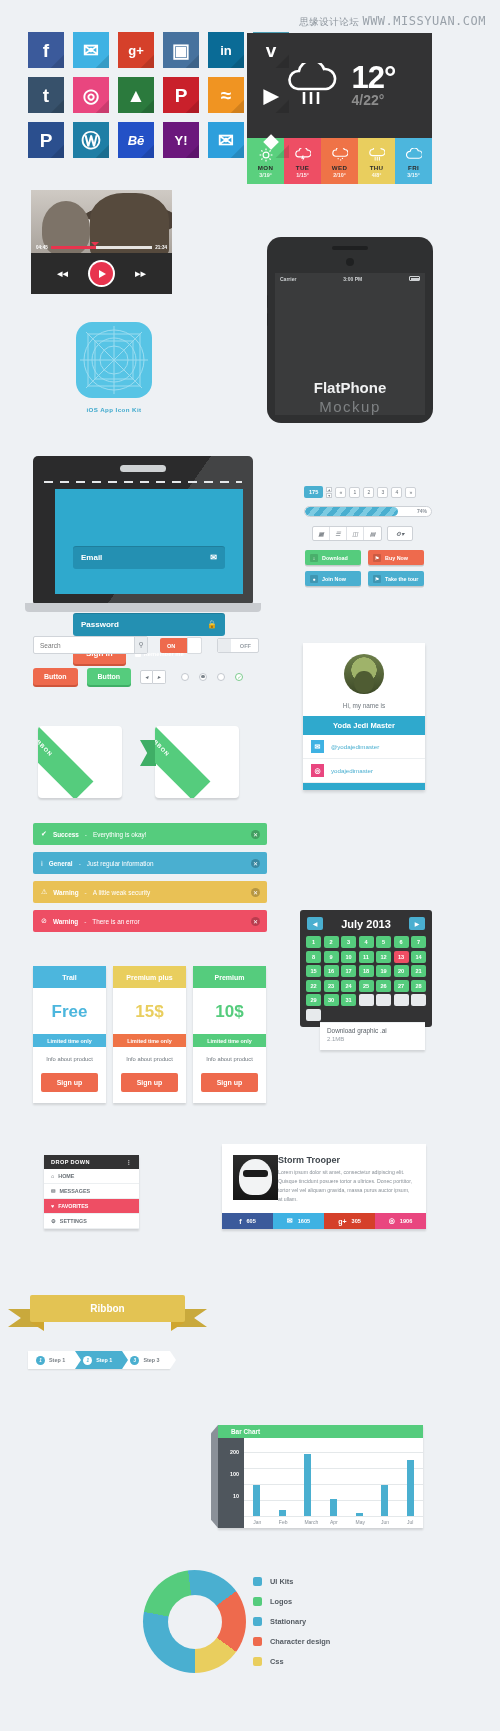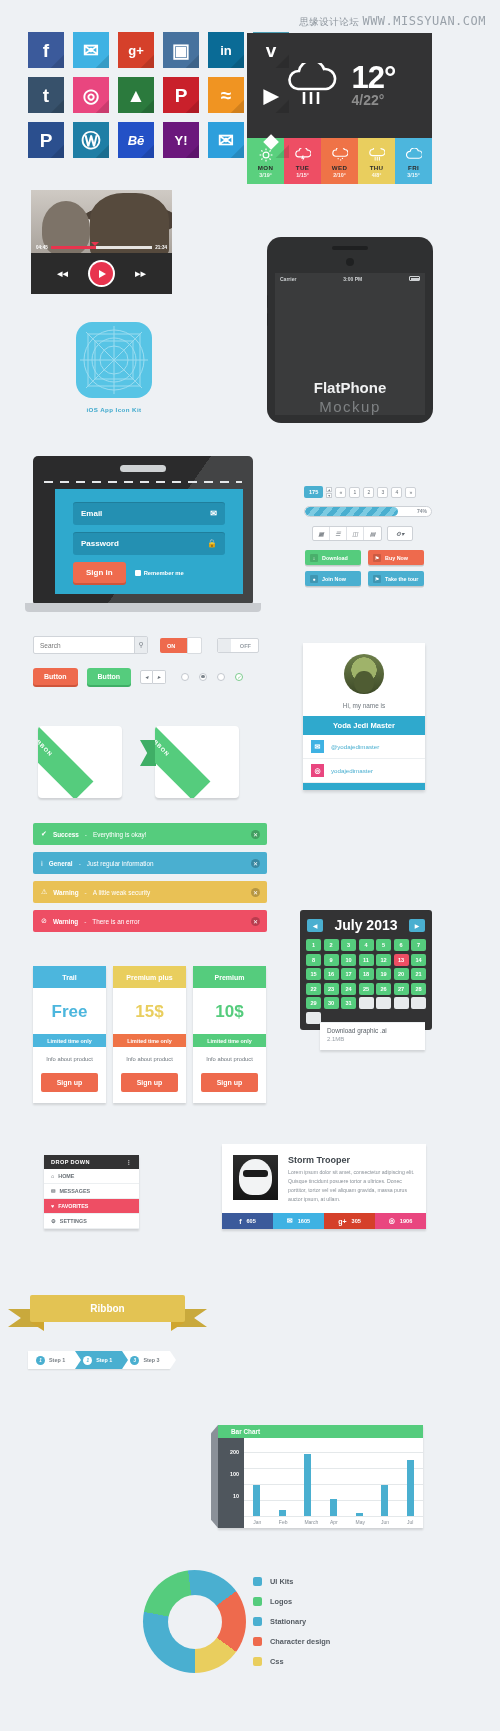--- a/index.html
+++ b/index.html
@@ -69,21 +69,21 @@
   .ios-sq .g{position:absolute;inset:0;}
   .ios-lbl{margin-top:8px;font-size:6.2px;font-weight:bold;color:#3ea9cd;letter-spacing:.4px;}
 
   
   #laptop{position:absolute;left:33px;top:456px;width:220px;height:148px;}
   .lt-body{position:absolute;inset:0;background:linear-gradient(125deg,#2b2b2c 0 55%,#434445 55%);border-radius:5px 5px 3px 3px;}
   .lt-cam{position:absolute;left:50%;top:9px;transform:translateX(-50%);width:46px;height:7px;border-radius:4px;background:#cfd2d4;}
   .lt-dash{position:absolute;left:11px;right:11px;top:25px;height:2px;
      background:repeating-linear-gradient(90deg,#e6e8ea 0 9px,transparent 9px 16px);}
   .lt-scr{position:absolute;left:22px;right:10px;top:33px;bottom:10px;background:#2fa9cd;padding:13px 18px 0 18px;}
-  .li-field{height:23px;background:#2490b2;border-radius:3px;margin-bottom:7px;display:flex;align-items:center;padding:0 8px;color:#fff;font-weight:bold;font-size:8px;box-shadow:inset 0 1px 0 rgba(0,0,0,.12);}
+  .li-field{height:23px;background:#2490b2;border-radius:3px;margin-bottom:7px;display:flex;align-items:center;padding:0 8px;color:#fff;font-weight:bold;font-size:8px;box-shadow:inset 0 1px 0 rgba(0,0,0,.12);margin-top:44px;}
   .li-field .ic{margin-left:auto;font-size:8px;}
   .li-row{display:flex;align-items:center;gap:9px;margin-top:2px;}
   .li-btn{background:#ef6b4e;color:#fff;font-weight:bold;font-size:8px;padding:6px 13px;border-radius:3px;box-shadow:0 2px 0 #cf553b;}
   .li-rm{color:#fff;font-size:5.8px;display:flex;align-items:center;gap:3px;font-weight:bold;}
   .li-cb{width:6px;height:6px;background:#fff;border-radius:1px;}
   .lt-base{position:absolute;left:-8px;right:-8px;bottom:-8px;height:9px;background:#c9ccd0;border-radius:0 0 4px 4px;}
 
   
   #pagi{position:absolute;left:304px;top:486px;display:flex;align-items:center;gap:3px;}
   .pg-num{background:#4aafd0;color:#fff;font-size:5.6px;font-weight:bold;padding:3px 5px;border-radius:2px;}
@@ -150,21 +150,21 @@
   .pc-hi{font-size:6.4px;color:#6f777e;margin-top:8px;}
   .pc-name{background:#2fa9cd;color:#fff;font-size:7.6px;font-weight:bold;text-align:center;padding:5px 0;}
   .pc-row{display:flex;align-items:center;gap:7px;padding:5px 8px;border-bottom:.8px solid #eceff1;font-size:6.2px;color:#4aafd0;}
   .pc-ico{width:13px;height:13px;display:flex;align-items:center;justify-content:center;color:#fff;font-size:7px;font-weight:bold;}
   .pc-foot{height:7px;background:#2fa9cd;}
 
   
   #cal{position:absolute;left:300px;top:910px;width:132px;background:#333334;border-radius:3px;padding:6px;}
   .cal-hd{display:flex;align-items:center;justify-content:space-between;padding:1px 1px 6px;}
   .cal-nav{width:16px;height:13px;background:#4aafd0;border-radius:2px;color:#fff;font-size:6px;display:flex;align-items:center;justify-content:center;}
-  .cal-t{color:#fff;font-size:14px;font-weight:bold;text-align:right;}
+  .cal-t{color:#fff;font-size:11px;font-weight:bold;text-align:right;}
   .cal-grid{display:grid;grid-template-columns:repeat(7,1fr);gap:2.5px;}
   .cal-d{height:12px;border-radius:2px;background:#55cc7d;color:#fff;font-size:5.6px;font-weight:bold;display:flex;align-items:center;justify-content:center;}
   .cal-d.hl{background:#ee4e64;}
   .cal-d.off{background:#e7eaec;}
 
   
   #price{position:absolute;left:33px;top:966px;display:flex;gap:7px;}
   .pr-col{width:73px;background:#fff;box-shadow:0 1.5px 2px rgba(0,0,0,.12);text-align:center;}
   .pr-h{height:22px;display:flex;align-items:center;justify-content:center;color:#fff;font-size:7px;font-weight:bold;}
   .pr-p{font-size:17px;font-weight:bold;padding:14px 0 12px;}
@@ -184,21 +184,21 @@
 
   
   #dd{position:absolute;left:44px;top:1155px;width:95px;box-shadow:0 1.5px 2px rgba(0,0,0,.13);}
   .dd-h{background:#333334;color:#fff;font-size:5.6px;font-weight:bold;letter-spacing:.4px;padding:4px 7px;display:flex;align-items:center;}
   .dd-h .k{margin-left:auto;}
   .dd-i{background:#fff;font-size:5.4px;font-weight:bold;color:#6b7278;padding:4px 7px;display:flex;align-items:center;gap:4px;border-bottom:.8px solid #eceff1;}
   .dd-i.act{background:#ee4e64;color:#fff;}
 
   
   #testi{position:absolute;left:222px;top:1144px;width:204px;background:#fff;box-shadow:0 1.5px 2px rgba(0,0,0,.13);padding:11px 11px 0;}
-  .ts-top{display:flex;gap:10px;}
+  .ts-top{display:flex;}
   .ts-av{width:45px;height:45px;flex:none;background:linear-gradient(#2c2c2c,#161616);position:relative;overflow:hidden;}
   .ts-av:before{content:"";position:absolute;left:13%;top:8%;width:74%;height:82%;border-radius:48% 48% 40% 40%;background:#f2f3f4;}
   .ts-av:after{content:"";position:absolute;left:22%;top:34%;width:56%;height:15%;border-radius:3px;background:#1c1c1c;}
   .ts-n{font-size:9px;font-weight:bold;color:#3f464c;margin-bottom:3px;}
   .ts-p{font-size:5.2px;line-height:1.75;color:#8a9198;}
   .ts-soc{display:flex;margin:9px -11px 0;height:16px;}
   .ts-s{flex:1;display:flex;align-items:center;justify-content:center;gap:5px;color:#fff;font-size:5.6px;font-weight:bold;}
   .ts-s .g{font-size:7px;font-weight:bold;}
 
   

